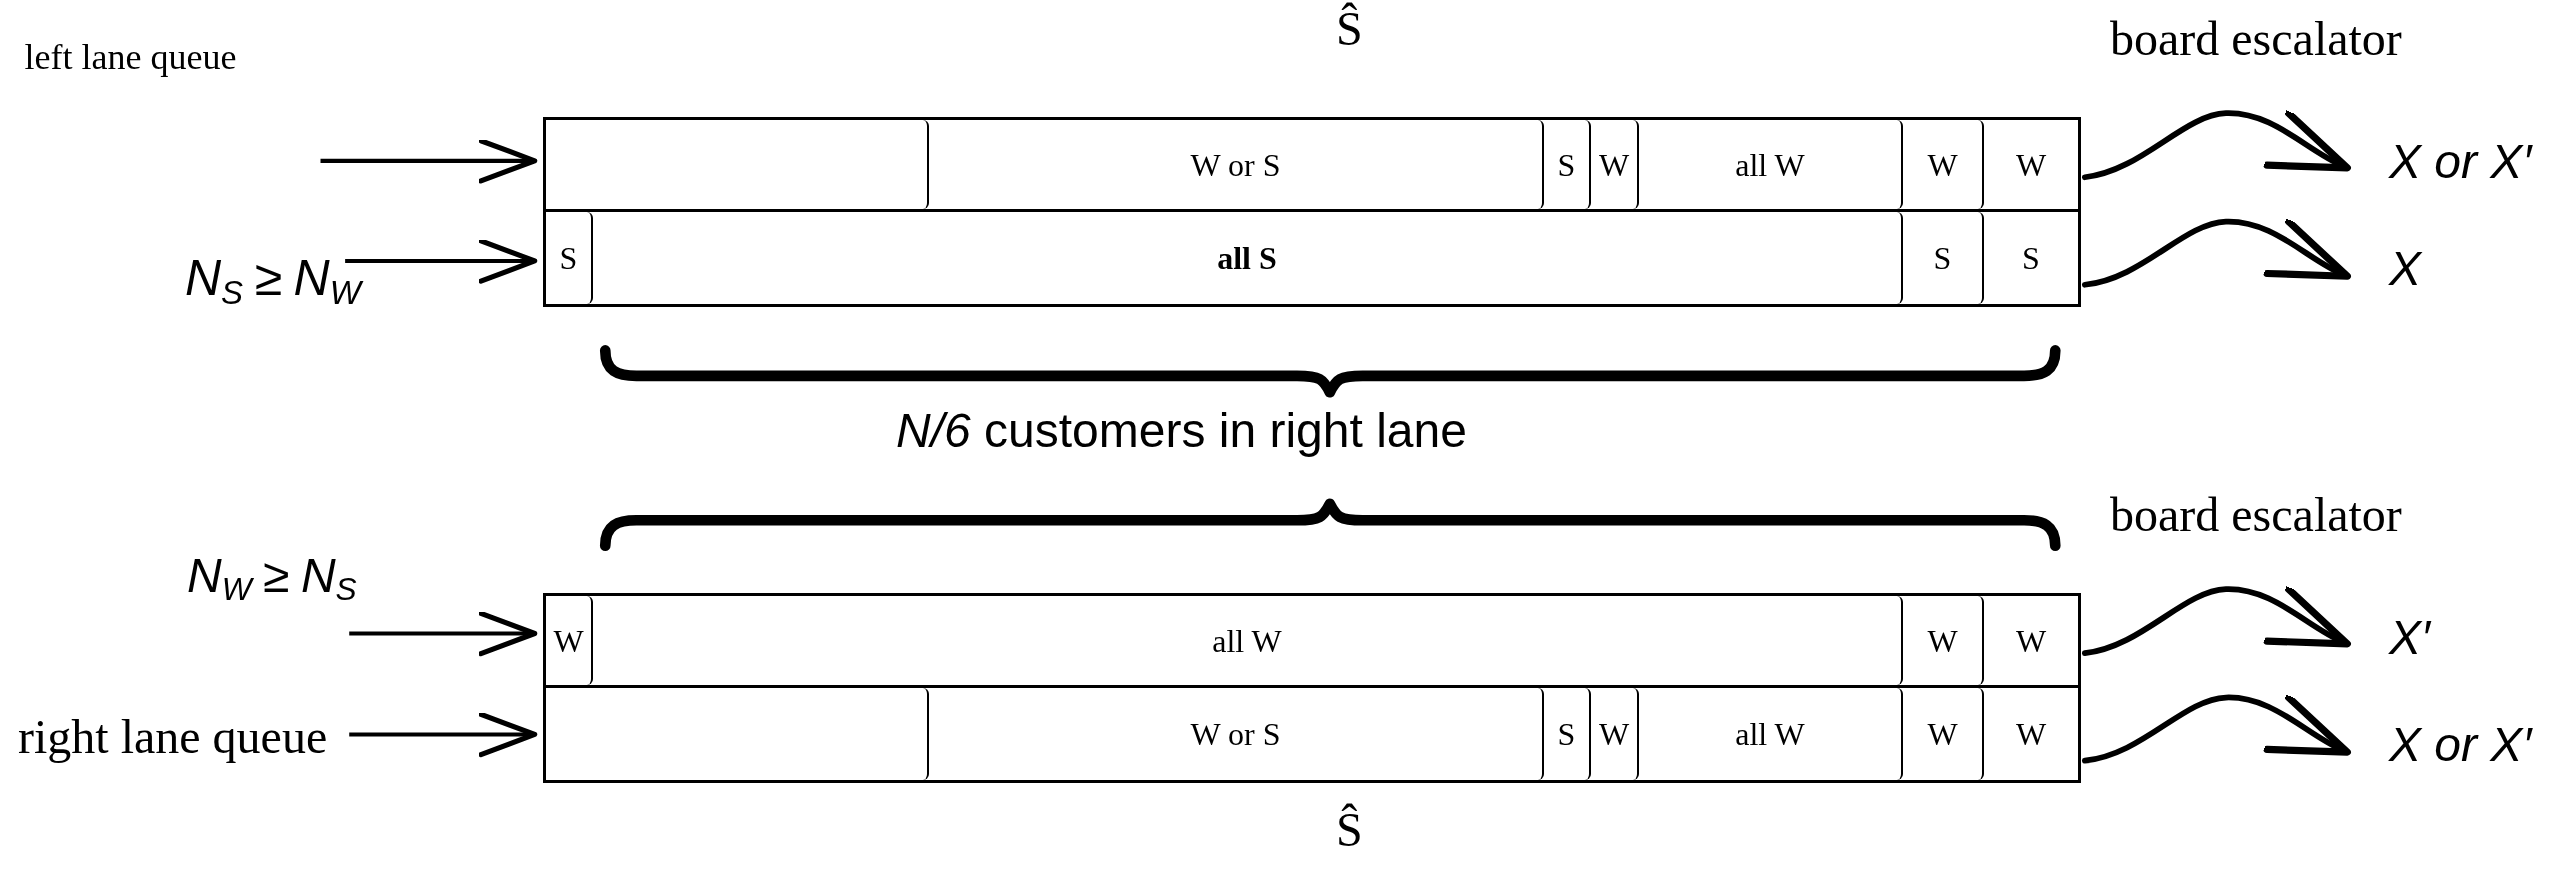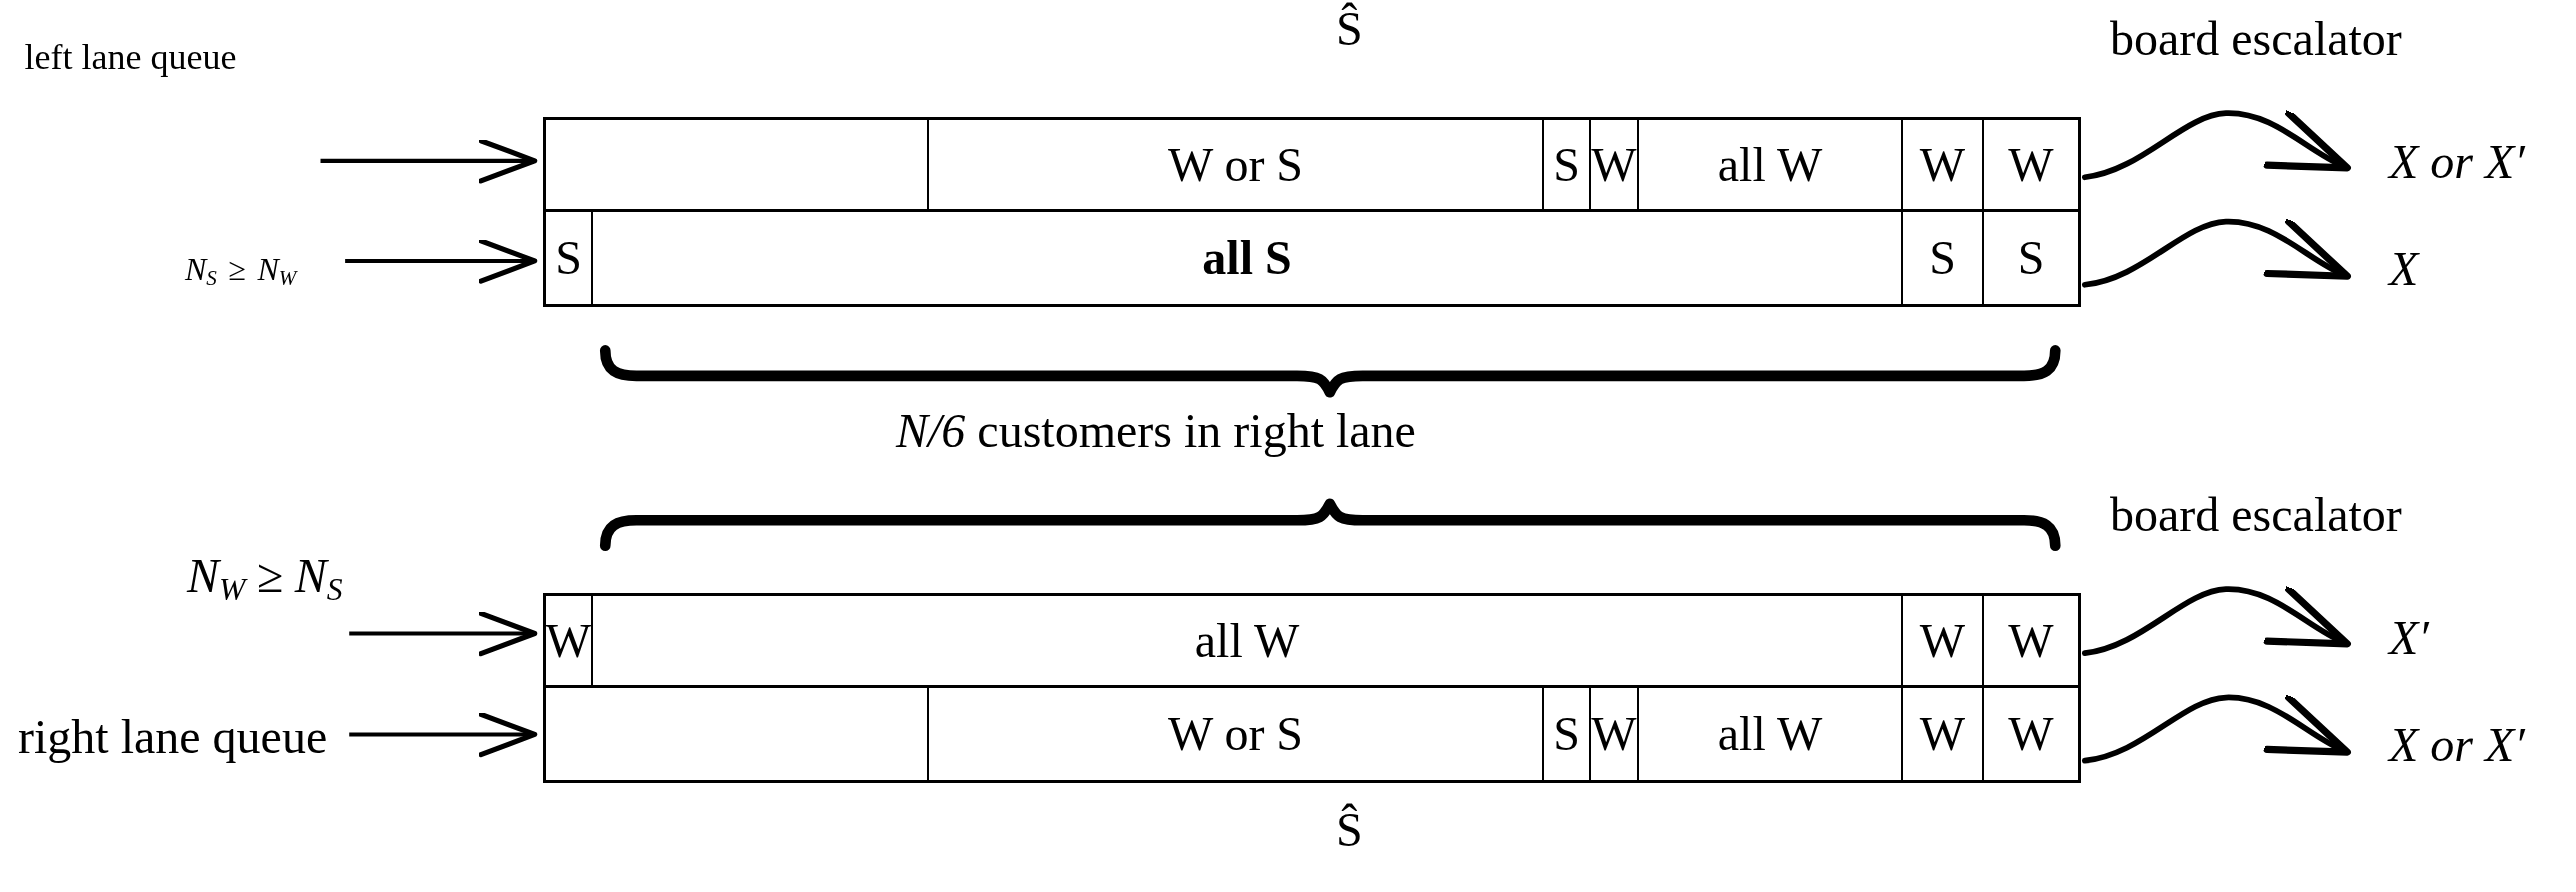--- a/index.html
+++ b/index.html
@@ -19,21 +19,21 @@
 
   
   .txt {
     position: absolute;
     white-space: nowrap;
     line-height: 1;
     color: #000;
   }
   .serif  { font-family: "Liberation Serif", "DejaVu Serif", serif; }
   .mathit {
-    font-family: Liberation Serif, serif;
+    font-family: Liberation Sans, sans-serif;
     font-style: italic;
   }
   .sub {
     font-size: 0.66em;
     font-style: italic;
     vertical-align: -0.26em;
     letter-spacing: 0;
   }
   .upr { font-style: normal; }
 
@@ -51,24 +51,25 @@
     flex-direction: row;
     box-sizing: border-box;
     height: 50%;
   }
   .lane-row.top-row { border-bottom: 3.3px solid #000; }
   .cell {
     box-sizing: border-box;
     display: flex;
     align-items: center;
     justify-content: center;
-    font-size: 48px;
+    font-size: 32px;
     line-height: 1;
     overflow: hidden;
     border-right: 2.5px solid #000;
+    border-radius: 6px;
   }
   .cell:last-child { border-right: none; }
   .cell.noborder { border-right: none; }
 
   
   .svg-layer {
     position: absolute;
     left: 0;
     top: 0;
     width: 2576px;
@@ -80,21 +81,21 @@
 <body>
 
 <div id="page">
 
   <div class="txt serif" style="left:1336px; top:4.9px; font-size:48px;">
     <span>Ŝ</span>
   </div>
 
   <div class="txt serif" style="left:24.6px; top:39px; font-size:36px;">left lane queue</div>
 
-  <div class="txt mathit" style="left:185px; top:253px; font-size:32px;">
+  <div class="txt mathit" style="left:185px; top:253px; font-size:50px;">
     <span>N</span><span class="sub">S</span><span class="upr" style="padding:0 11.5px;">≥</span><span>N</span><span class="sub">W</span>
   </div>
 
   <div class="lane-table" style="left:543px; top:117px; width:1538px; height:190px;">
     <div class="lane-row top-row">
       <div class="cell" style="width:383px;"></div>
       <div class="cell" style="flex:1 1 auto;">W or S</div>
       <div class="cell" style="width:47px;">S</div>
       <div class="cell" style="width:48px;">W</div>
       <div class="cell" style="width:264px;">all W</div>

